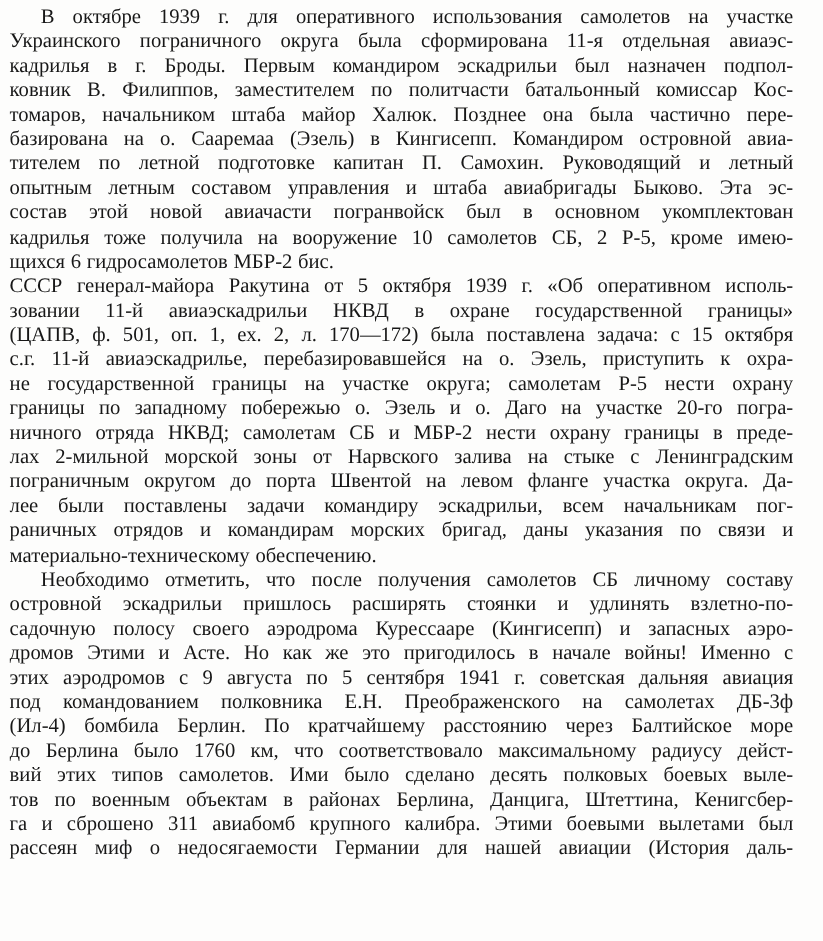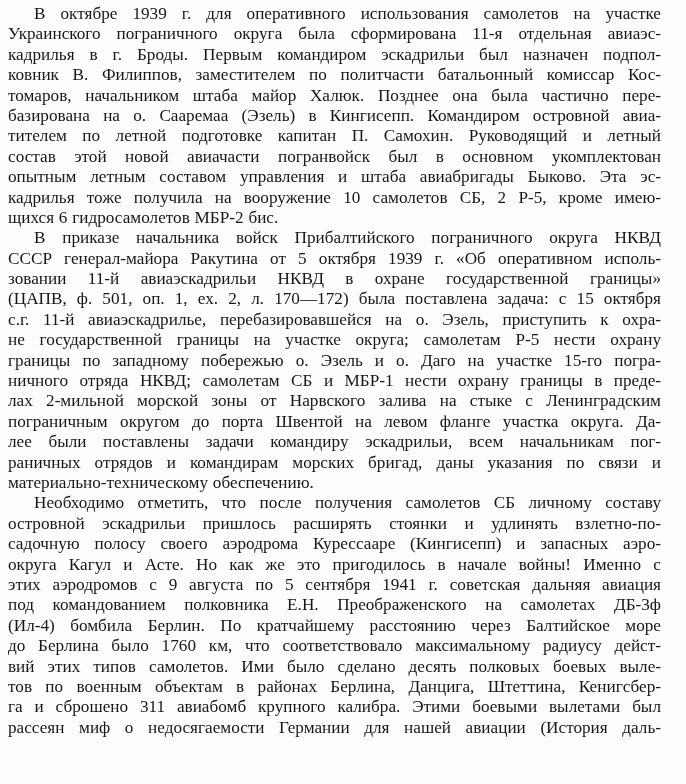--- a/index.html
+++ b/index.html
@@ -44,45 +44,44 @@
 
 <div class="doc">
   <div class="paragraph">
       <div class="line first">В октябре 1939 г. для оперативного использования самолетов на участке</div>
       <div class="line">Украинского пограничного округа была сформирована 11-я отдельная авиаэс-</div>
       <div class="line">кадрилья в г. Броды. Первым командиром эскадрильи был назначен подпол-</div>
       <div class="line">ковник В. Филиппов, заместителем по политчасти батальонный комиссар Кос-</div>
       <div class="line">томаров, начальником штаба майор Халюк. Позднее она была частично пере-</div>
       <div class="line">базирована на о. Сааремаа (Эзель) в Кингисепп. Командиром островной авиа-</div>
       <div class="line">тителем по летной подготовке капитан П. Самохин. Руководящий и летный</div>
+      <div class="line">опытным летным составом управления и штаба авиабригады Быково. Эта эс-</div>
       <div class="line">состав этой новой авиачасти погранвойск был в основном укомплектован</div>
-      <div class="line">опытным летным составом управления и штаба авиабригады Быково. Эта эс-</div>
       <div class="line">кадрилья тоже получила на вооружение 10 самолетов СБ, 2 Р-5, кроме имею-</div>
       <div class="line last">щихся 6 гидросамолетов МБР-2 бис.</div>
     </div>
   <div class="paragraph">
-      <div class="line first">В приказе начальника войск Прибалтийского пограничного округа НКВД</div>
       <div class="line">СССР генерал-майора Ракутина от 5 октября 1939 г. «Об оперативном исполь-</div>
       <div class="line">зовании 11-й авиаэскадрильи НКВД в охране государственной границы»</div>
       <div class="line">(ЦАПВ, ф. 501, оп. 1, ех. 2, л. 170—172) была поставлена задача: с 15 октября</div>
       <div class="line">с.г. 11-й авиаэскадрилье, перебазировавшейся на о. Эзель, приступить к охра-</div>
       <div class="line">не государственной границы на участке округа; самолетам Р-5 нести охрану</div>
-      <div class="line">границы по западному побережью о. Эзель и о. Даго на участке 15-го погра-</div>
-      <div class="line">ничного отряда НКВД; самолетам СБ и МБР-1 нести охрану границы в преде-</div>
+      <div class="line">границы по западному побережью о. Эзель и о. Даго на участке 20-го погра-</div>
+      <div class="line">ничного отряда НКВД; самолетам СБ и МБР-2 нести охрану границы в преде-</div>
       <div class="line">лах 2-мильной морской зоны от Нарвского залива на стыке с Ленинградским</div>
       <div class="line">пограничным округом до порта Швентой на левом фланге участка округа. Да-</div>
       <div class="line">лее были поставлены задачи командиру эскадрильи, всем начальникам пог-</div>
       <div class="line">раничных отрядов и командирам морских бригад, даны указания по связи и</div>
       <div class="line last">материально-техническому обеспечению.</div>
     </div>
   <div class="paragraph">
       <div class="line first">Необходимо отметить, что после получения самолетов СБ личному составу</div>
       <div class="line">островной эскадрильи пришлось расширять стоянки и удлинять взлетно-по-</div>
       <div class="line">садочную полосу своего аэродрома Курессааре (Кингисепп) и запасных аэро-</div>
-      <div class="line">округа Кагул и Асте. Но как же это пригодилось в начале войны! Именно с</div>
+      <div class="line">дромов Этими и Асте. Но как же это пригодилось в начале войны! Именно с</div>
       <div class="line">этих аэродромов с 9 августа по 5 сентября 1941 г. советская дальняя авиация</div>
       <div class="line">под командованием полковника Е.Н. Преображенского на самолетах ДБ-3ф</div>
       <div class="line">(Ил-4) бомбила Берлин. По кратчайшему расстоянию через Балтийское море</div>
       <div class="line">до Берлина было 1760 км, что соответствовало максимальному радиусу дейст-</div>
       <div class="line">вий этих типов самолетов. Ими было сделано десять полковых боевых выле-</div>
       <div class="line">тов по военным объектам в районах Берлина, Данцига, Штеттина, Кенигсбер-</div>
       <div class="line">га и сброшено 311 авиабомб крупного калибра. Этими боевыми вылетами был</div>
       <div class="line">рассеян миф о недосягаемости Германии для нашей авиации (История даль-</div>
     </div>
 </div>

